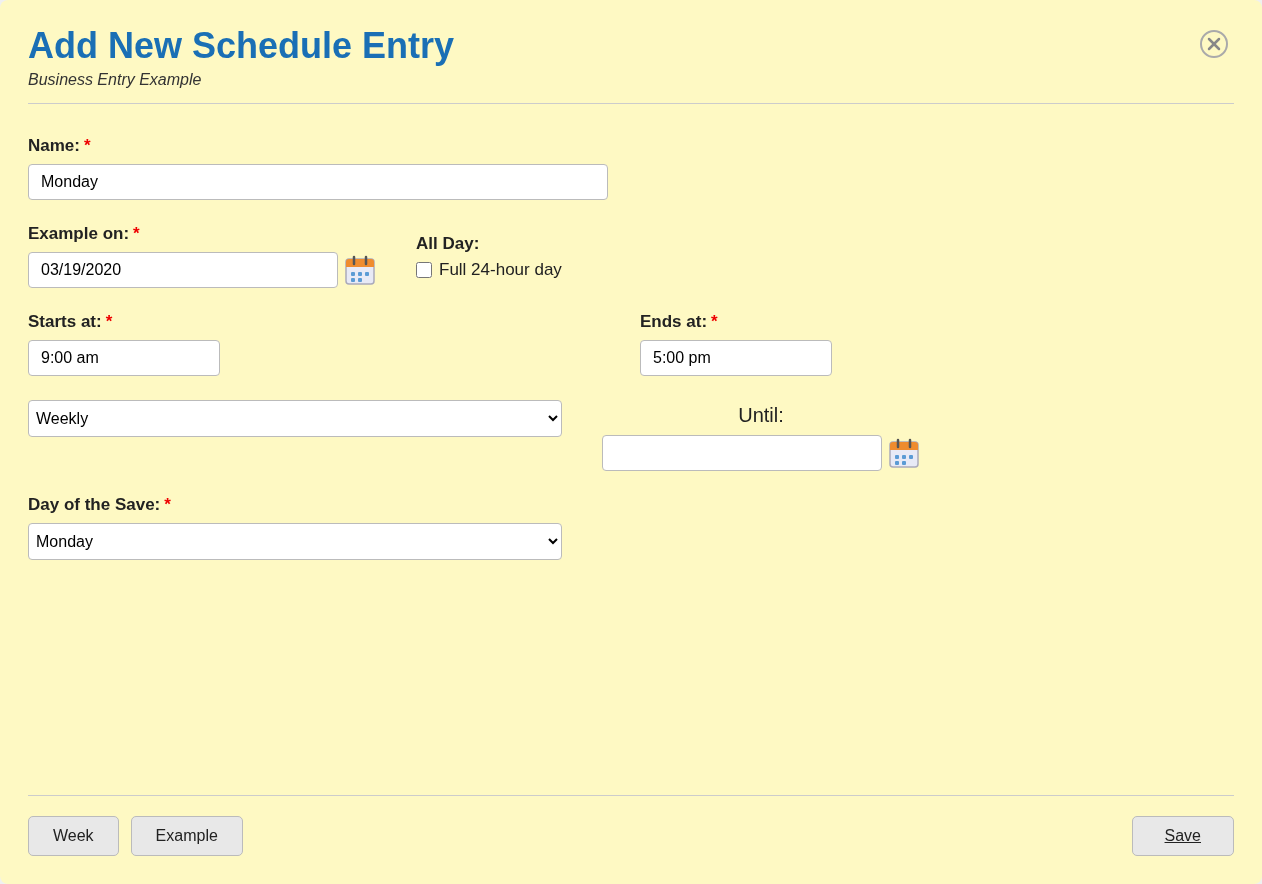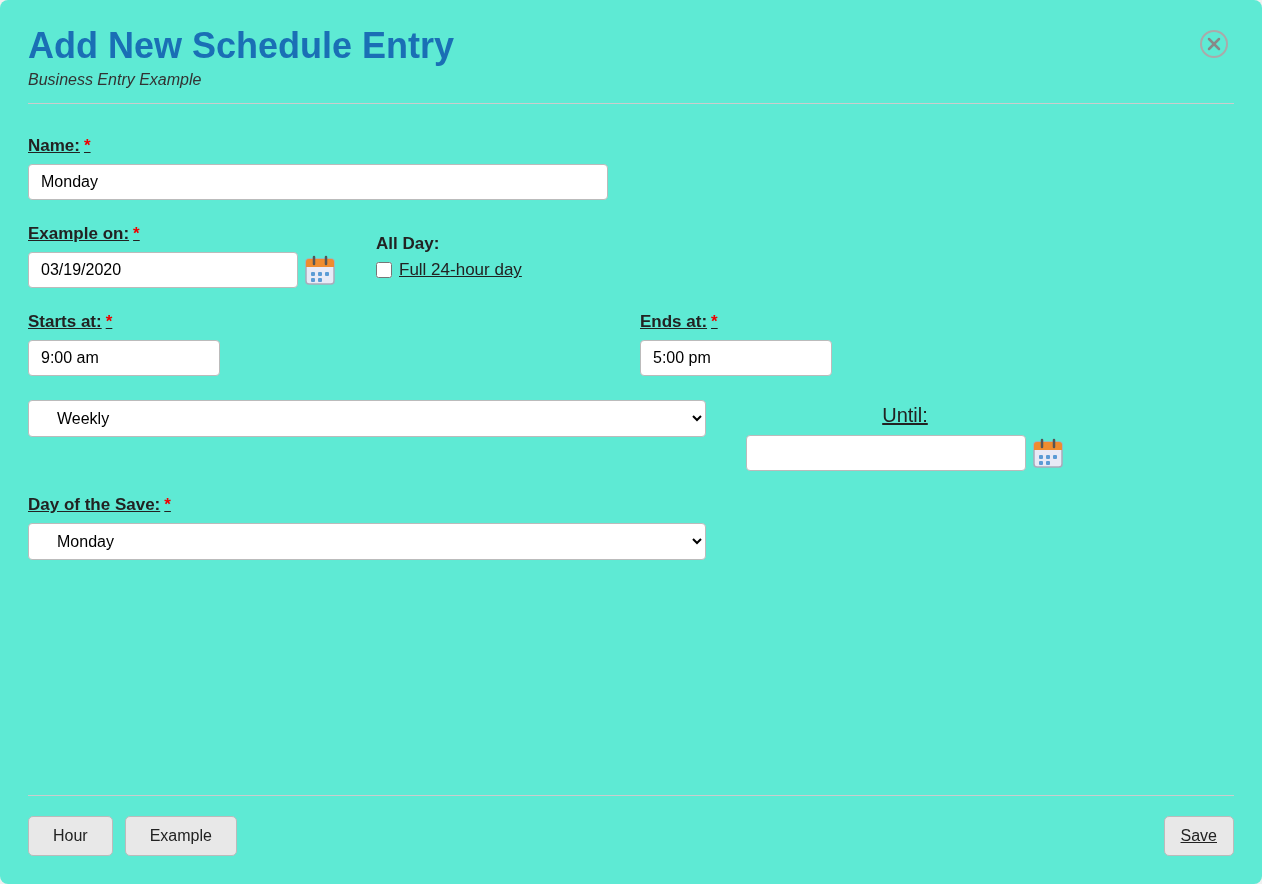--- a/index.html
+++ b/index.html
@@ -7,21 +7,21 @@
     body {
       font-family: -apple-system, BlinkMacSystemFont, "Segoe UI", Helvetica, Arial, sans-serif;
       background: #f0f0f0;
       display: flex;
       align-items: center;
       justify-content: center;
       min-height: 100vh;
     }
 
     .dialog {
-      background: #5eead4;
+      background: #fef9c3;
       border-radius: 8px;
       width: 1262px;
       min-height: 884px;
       position: relative;
       padding: 24px 28px 28px 28px;
       display: flex;
       flex-direction: column;
     }
 
     .dialog-header {
@@ -70,21 +70,20 @@
     .form-group {
       display: flex;
       flex-direction: column;
     }
 
     label {
       font-size: 17px;
       font-weight: 700;
       color: #222;
       margin-bottom: 8px;
-      text-decoration: underline;
     }
 
     label .required {
       color: #e00;
       margin-left: 4px;
     }
 
     input[type="text"],
     input[type="date"] {
       border: 1px solid #bbb;
@@ -113,21 +112,21 @@
       flex: 0 0 auto;
     }
 
     .date-wrapper {
       display: flex;
       align-items: center;
       gap: 6px;
     }
 
     .date-input {
-      width: 270px;
+      width: 310px;
     }
 
     .all-day-label-text {
       font-size: 17px;
       font-weight: 700;
       color: #222;
       display: block;
       margin-bottom: 6px;
     }
 
@@ -142,22 +141,22 @@
       height: 16px;
       cursor: pointer;
     }
 
     .time-input {
       width: 192px;
     }
 
     select.repeats-select,
     select.day-select {
-      width: 678px;
-      padding: 8px 24px;
+      width: 534px;
+      padding: 8px 3px;
       font-size: 16px;
       border: 1px solid #bbb;
       border-radius: 4px;
       background: #fff;
       appearance: auto;
       cursor: pointer;
     }
 
     .until-wrapper {
       display: flex;
@@ -187,21 +186,21 @@
       padding: 10px 24px;
       font-size: 16px;
       border: 1px solid #bbb;
       border-radius: 5px;
       background: #e8e8e8;
       cursor: pointer;
       color: #222;
     }
 
     .btn-save {
-      padding: 10px 16px;
+      padding: 10px 32px;
       text-decoration: underline;
     }
 
     
     .cal-svg {
       display: inline-block;
       width: 32px;
       height: 32px;
       cursor: pointer;
     }
@@ -340,19 +339,19 @@
           <option value="Saturday">Saturday</option>
           <option value="Sunday">Sunday</option>
         </select>
       </div>
     </div>
 
   </div>
 
   <div class="dialog-footer">
     <div class="footer-left">
-      <button class="btn">Hour</button>
+      <button class="btn">Week</button>
       <button class="btn">Example</button>
     </div>
     <button class="btn btn-save">Save</button>
   </div>
 
 </div>
 
 </body></html>

